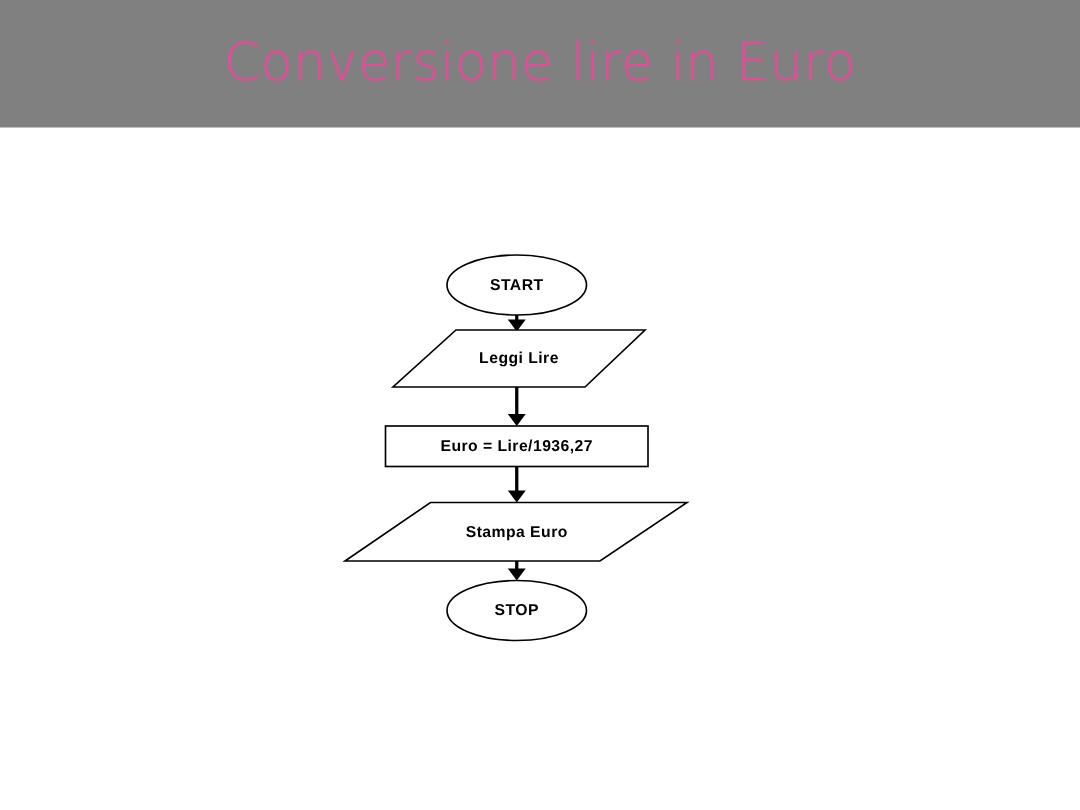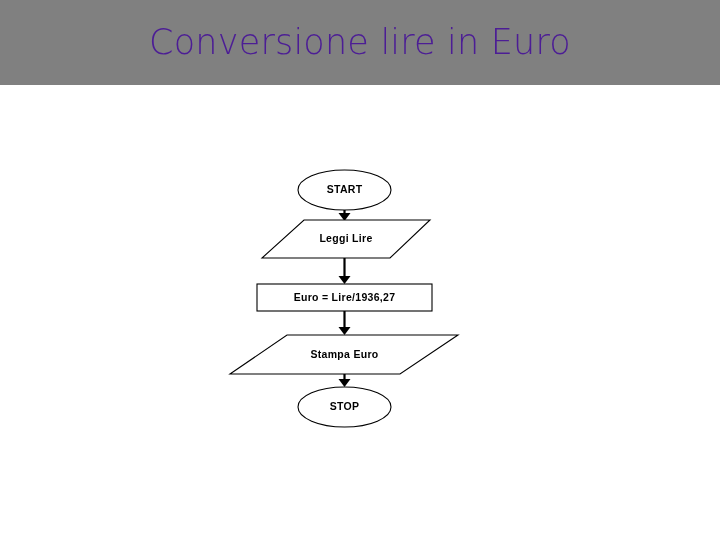--- a/index.html
+++ b/index.html
@@ -32,21 +32,21 @@
   }
   #slide-title {
     position: absolute;
     left: 0;
     top: 0;
     width: 720px;
     height: 85px;
     display: flex;
     align-items: center;
     justify-content: center;
-    color: #4c1d95;
+    color: #ec4899;
     font-family: "DejaVu Sans", sans-serif;
     font-size: 35px;
     font-weight: 300;
     letter-spacing: 0.2px;
     line-height: 1;
     white-space: nowrap;
   }
   #flowchart-area {
     position: absolute;
     left: 0;

